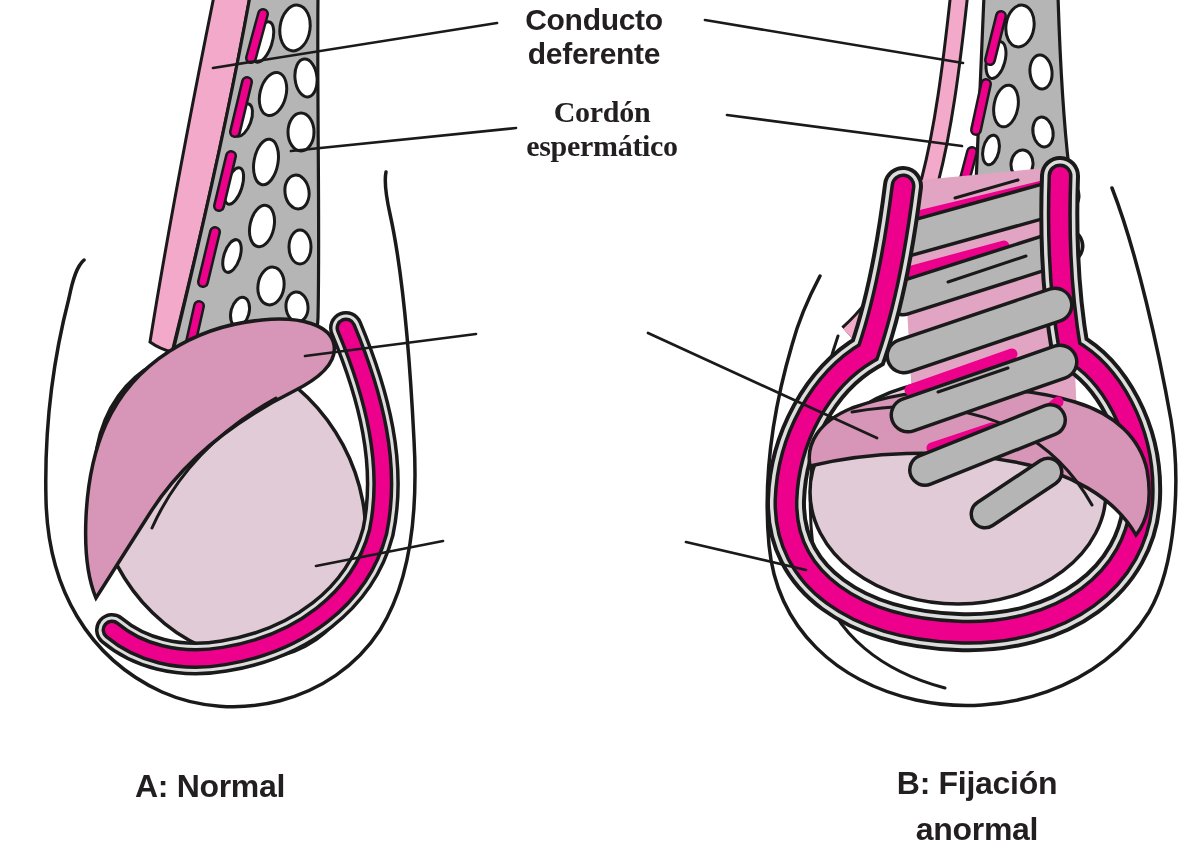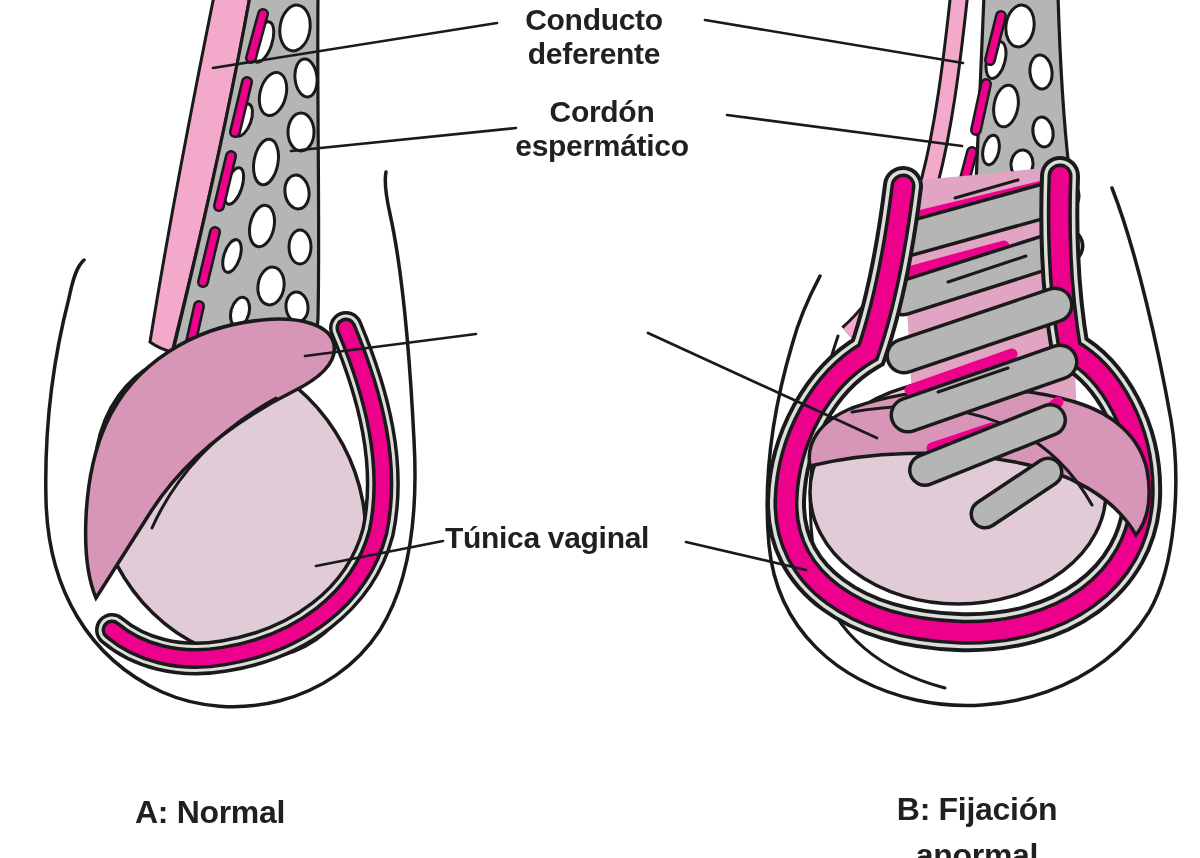--- a/index.html
+++ b/index.html
@@ -7,23 +7,23 @@
     --twistPink:#E2A4C3; --gray:#B5B5B5; --outline:#1A1A1A; --text:#231F20; --background:#FFFFFF;
   }
   html,body{margin:0;padding:0;}
   body{width:1200px;height:858px;background:var(--background);
        font-family:"Liberation Sans","DejaVu Sans",sans-serif;color:var(--text);}
   #stage{position:relative;width:1200px;height:858px;overflow:hidden;background:var(--background);}
   #artwork{position:absolute;left:0;top:0;}
   .lbl{position:absolute;transform:translateX(-50%);text-align:center;white-space:pre-line;
        font-size:30px;line-height:34px;font-weight:600;letter-spacing:-0.3px;color:var(--text);}
   .cap{position:absolute;transform:translateX(-50%);text-align:center;white-space:pre-line;
-       font-size:32px;line-height:46px;font-weight:600;letter-spacing:-0.3px;color:var(--text);margin-top:26px;}
+       font-size:32px;line-height:46px;font-weight:600;letter-spacing:-0.3px;color:var(--text);}
   #label-conducto{left:594px;top:3px;}
-  #label-cordon{left:602px;top:95px;}
+  #label-cordon{left:602px;top:95px;font-family:Liberation Serif, serif;}
   #label-epididimo{left:553px;top:317px;}
   #label-tunica{left:547px;top:521px;}
   #caption-a{left:210px;top:763px;}
   #caption-b{left:977px;top:760px;}
   
   .ln{stroke:var(--outline);fill:none;stroke-width:3.5;stroke-linecap:round;}
   .leader{stroke:var(--outline);fill:none;stroke-width:2.7;stroke-linecap:round;}
   .pinkband{fill:var(--lightPink);stroke:var(--outline);stroke-width:3;}
   .meshbody{fill:var(--gray);stroke:var(--outline);stroke-width:3.2;}
   .hole{fill:#FFFFFF;stroke:var(--outline);stroke-width:3;}
@@ -176,17 +176,16 @@
       <path class="leader" d="M648,333 L877,438"></path>
       <path class="leader" d="M443,541 L316,566"></path>
       <path class="leader" d="M686,542 L806,570"></path>
     </g>
   </svg>
 
   <div class="lbl" id="label-conducto">Conducto
 deferente</div>
   <div class="lbl" id="label-cordon">Cordón
 espermático</div>
-  <div class="lbl" id="label-tunica">Túnica vaginal</div>
   <div class="cap" id="caption-a">A: Normal</div>
   <div class="cap" id="caption-b">B: Fijación anormal
 con torsión</div>
 </div>
 
 </body></html>

